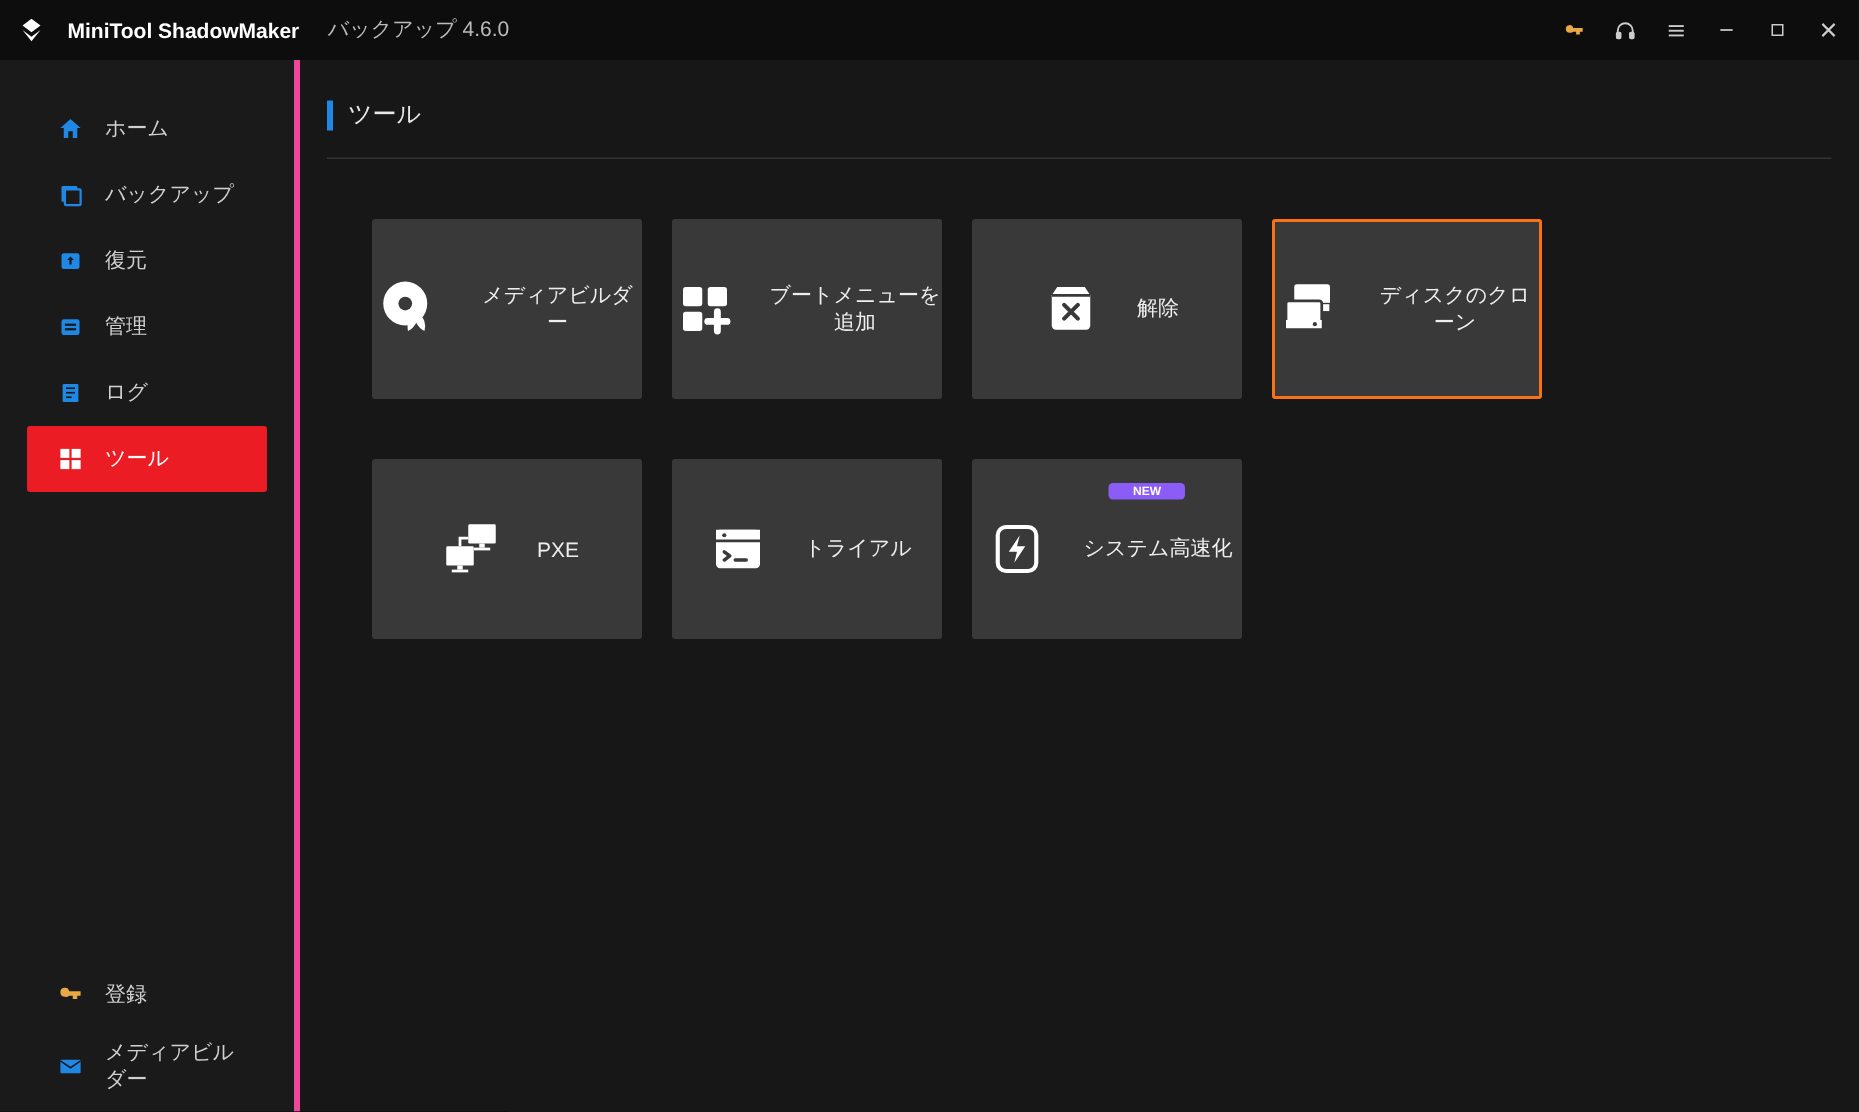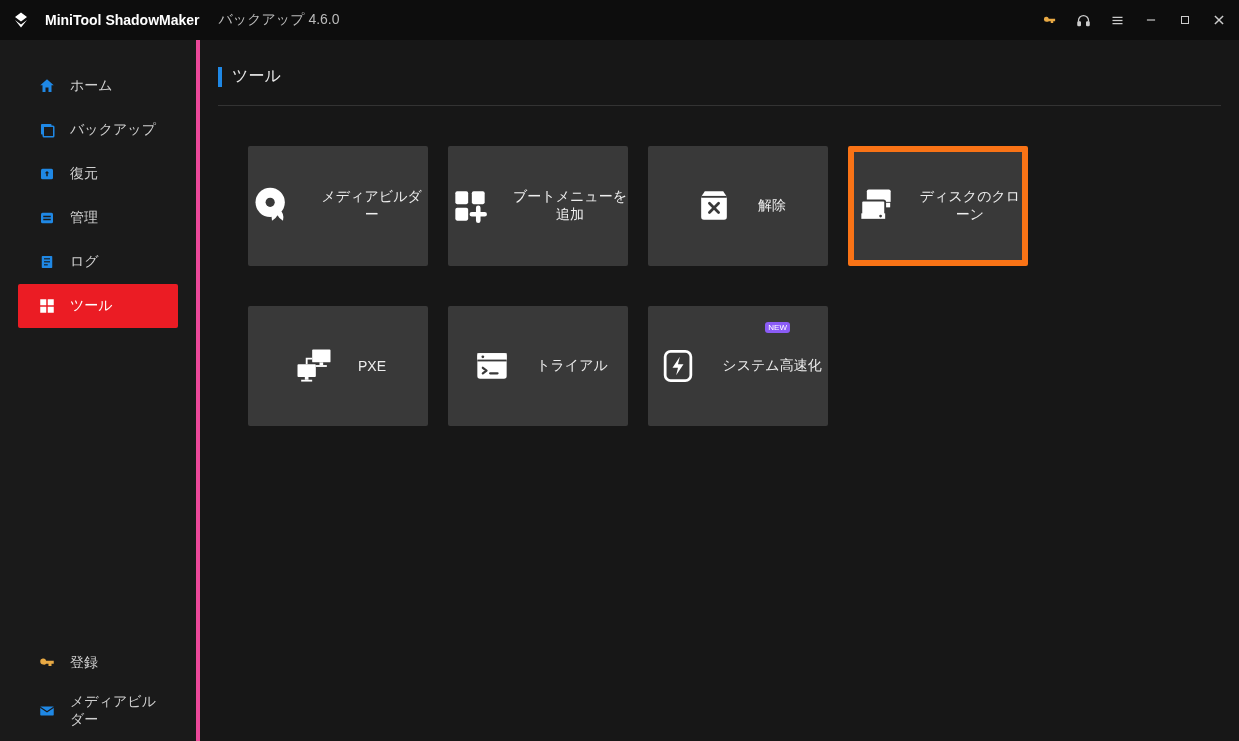--- a/index.html
+++ b/index.html
@@ -139,21 +139,21 @@
       border-radius: 2px;
       display: flex;
       flex-direction: row;
       align-items: center;
       justify-content: center;
       gap: 20px;
       cursor: pointer;
       position: relative;
     }
     .tool-card.highlighted {
-      border: 6px solid #f97316;
+      border: 2px solid #f97316;
     }
     .tool-icon {
       width: 48px;
       height: 44px;
       display: flex;
       align-items: center;
       justify-content: center;
       color: #fff;
     }
     .tool-label {
@@ -162,22 +162,22 @@
       text-align: center;
     }
     .row-break { flex-basis: 100%; height: 0; }
     .new-badge {
       position: absolute;
       top: 16px;
       right: 38px;
       background: #8b5cf6;
       color: #fff;
       font-size: 8px;
-      font-weight: 400;
-      padding: 1px 3px;
+      font-weight: 700;
+      padding: 1px 16px;
       border-radius: 3px;
     }
   </style>
 </head>
 <body>
 
 <div class="titlebar">
   <div class="titlebar-left">
     <span class="app-logo">
       <svg viewBox="0 0 24 24" width="18" height="18" fill="#fff">

